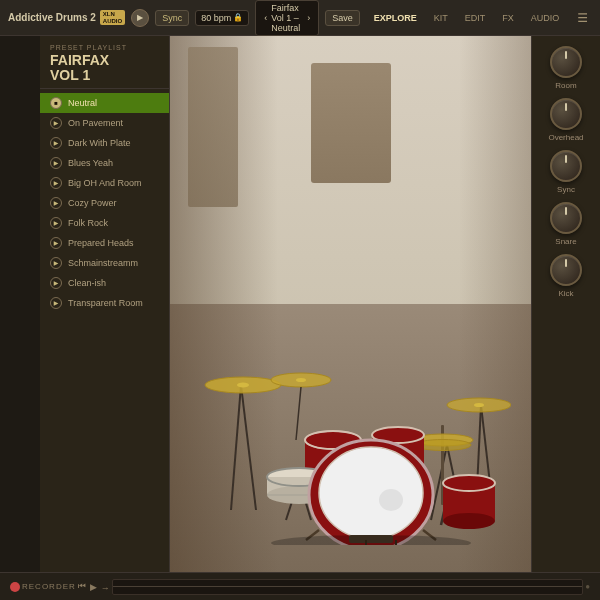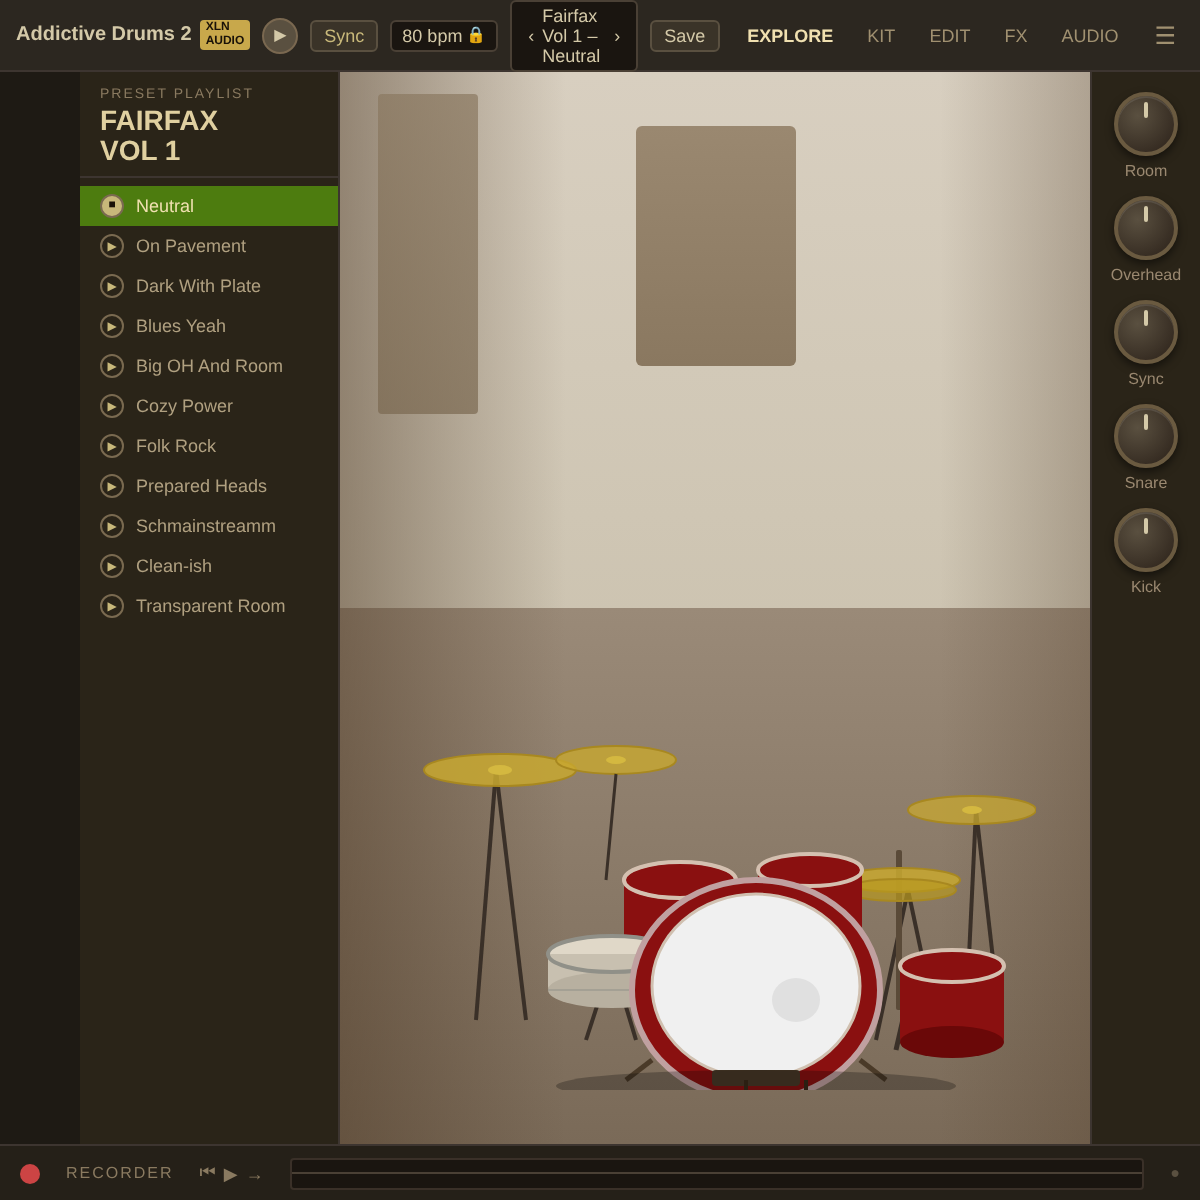--- a/index.html
+++ b/index.html
@@ -302,21 +302,21 @@
       position: absolute;
       bottom: 5%;
       left: 50%;
       transform: translateX(-50%);
       width: 320px;
       height: 220px;
     }
 
     
     .right-panel {
-      width: 55px;
+      width: 69px;
       background: #2a2418;
       border-left: 1px solid #3d3530;
       display: flex;
       flex-direction: column;
       align-items: center;
       padding: 10px 5px;
       gap: 8px;
       flex-shrink: 0;
     }
 
@@ -357,21 +357,21 @@
     }
 
     
     .bottom-bar {
       height: 28px;
       background: #252018;
       border-top: 1px solid #3d3530;
       display: flex;
       align-items: center;
       padding: 0 10px;
-      gap: 13px;
+      gap: 2px;
       flex-shrink: 0;
     }
 
     .recorder-label {
       font-size: 8px;
       color: #8a7a60;
       text-transform: uppercase;
       letter-spacing: 1px;
     }
 

